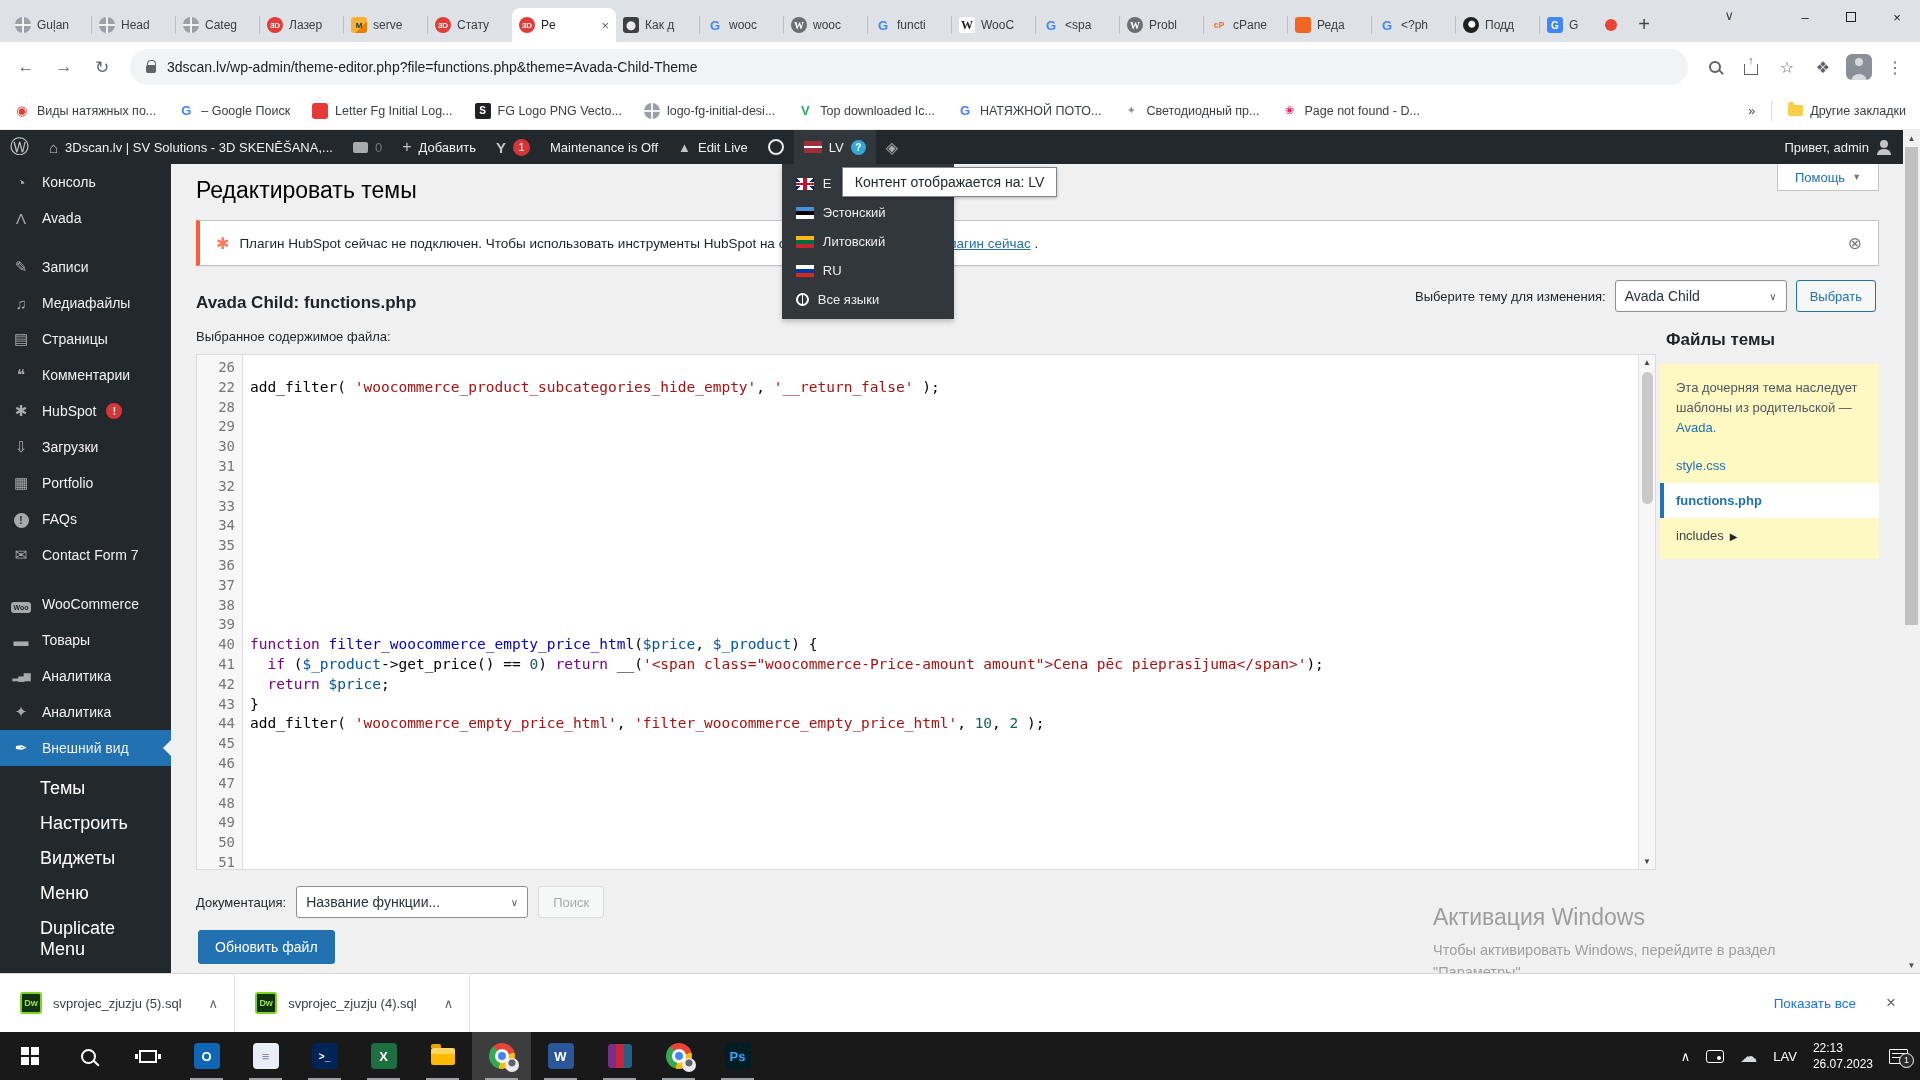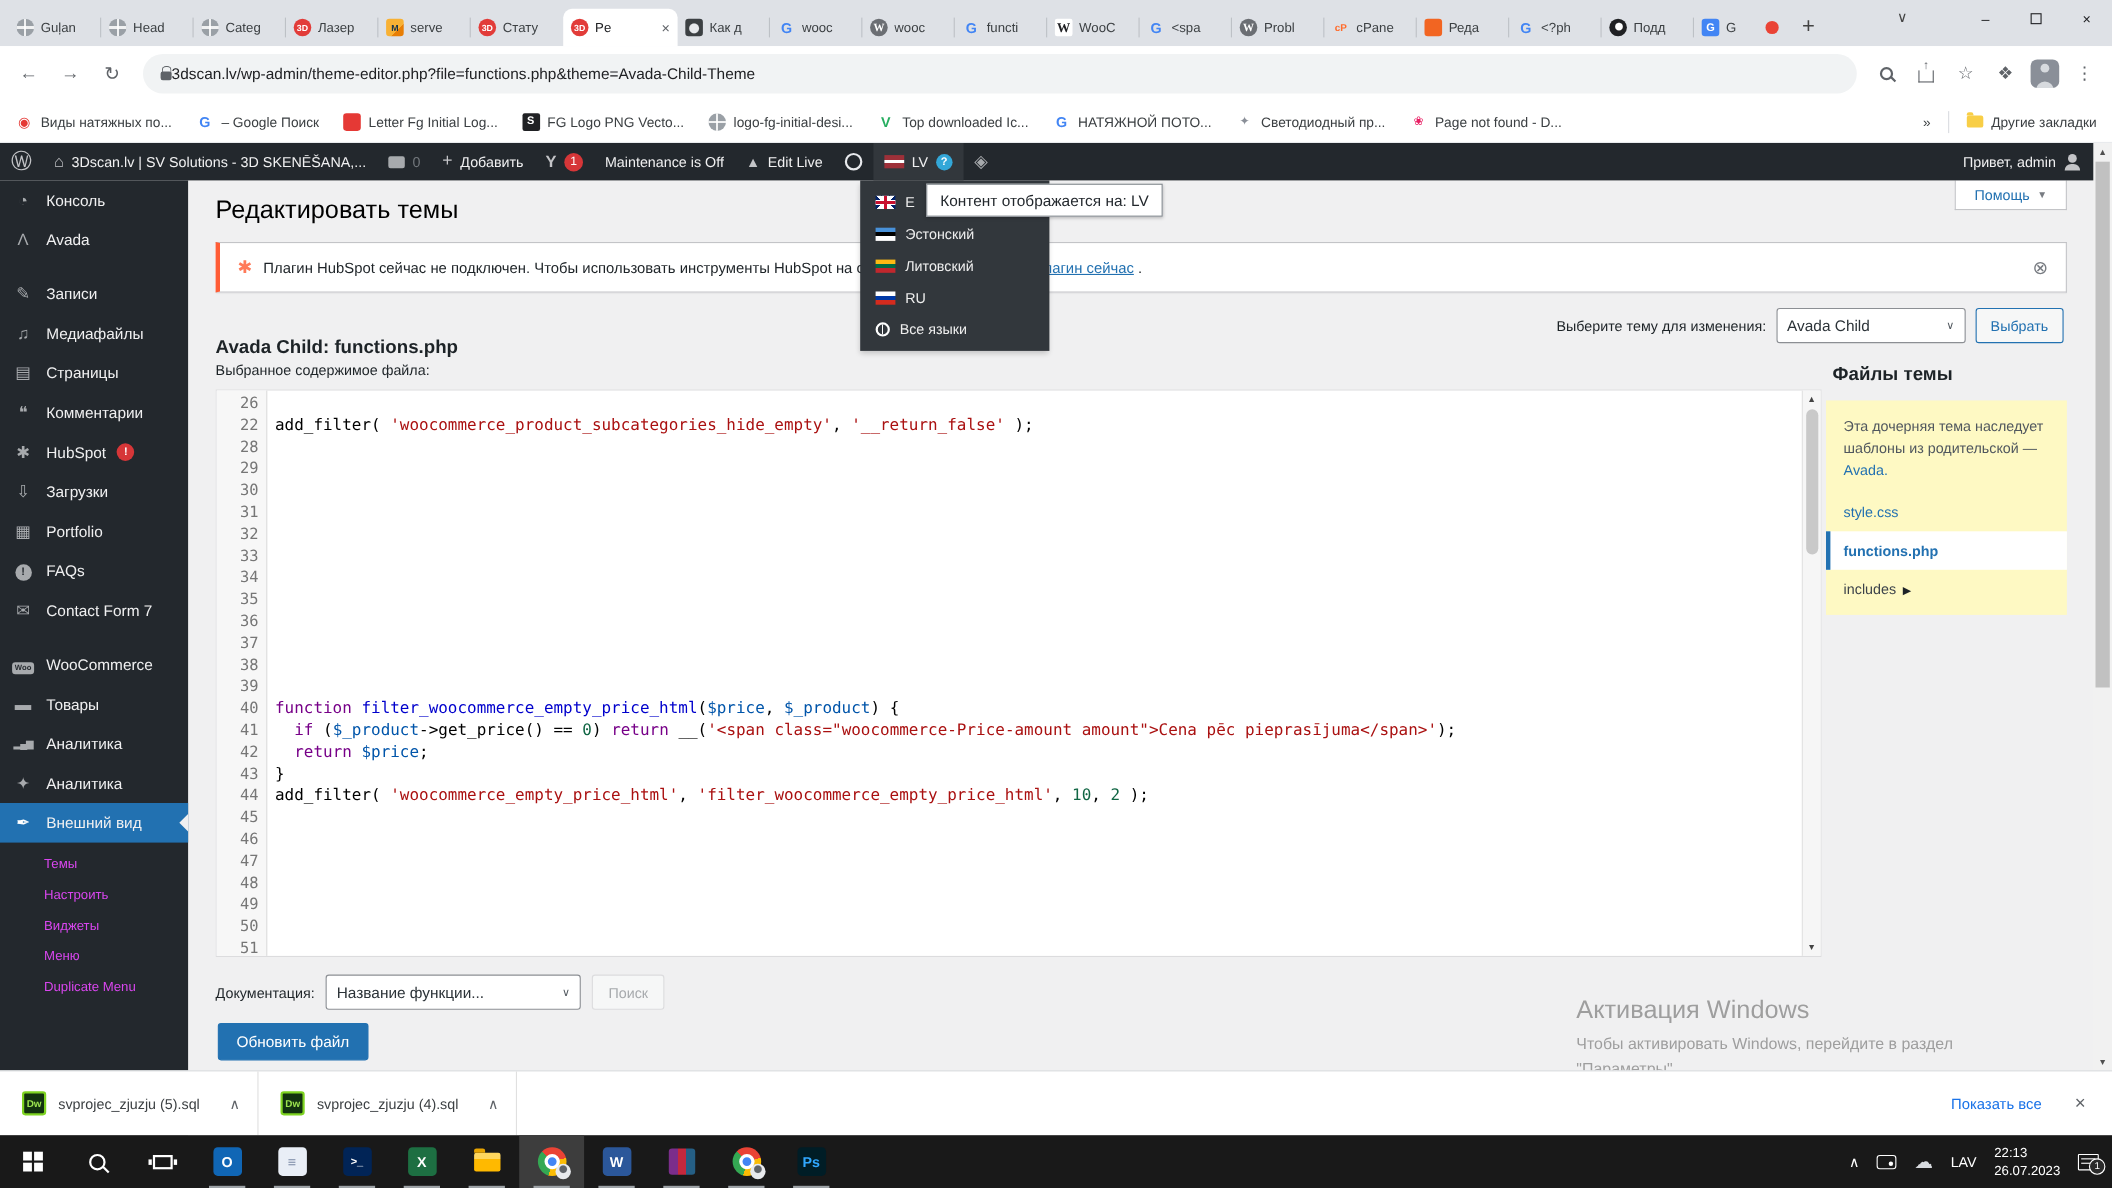--- a/index.html
+++ b/index.html
@@ -27,21 +27,21 @@
 .rec-dot{width:12px;height:12px;border-radius:50%;background:#ea4335;flex:0 0 12px;margin-left:2px}
 .tab-close{font-size:13px;color:#5f6368;flex:0 0 auto}
 .newtab-btn{width:28px;height:28px;display:flex;align-items:center;justify-content:center;font-size:20px;color:#444;margin:0 0 4px 6px}
 .tabsearch-btn{position:absolute;right:186px;top:8px;font-size:13px;color:#444}
 .win-controls{position:absolute;right:0;top:0;height:34px;display:flex;align-items:center}
 .win-btn{width:46px;height:34px;display:flex;align-items:center;justify-content:center;font-size:13px;color:#202124}
 .ic-maxsquare{width:10px;height:10px;border:1px solid #202124;display:block}
 
 .toolbar{position:absolute;top:42px;left:0;height:50px;width:1920px;background:#fff;display:flex;align-items:center;padding:0 10px;gap:6px}
 .nav-btn{width:32px;height:32px;border-radius:50%;display:flex;align-items:center;justify-content:center;font-size:17px;color:#5f6368;flex:0 0 auto}
-.addressbar{flex:1;height:36px;background:#f1f3f4;border-radius:18px;display:flex;align-items:center;padding:0 16px;margin:0 6px}
+.addressbar{flex:1;height:36px;background:#f1f3f4;border-radius:18px;display:flex;align-items:center;padding:0 16px;gap:11px;margin:0 6px}
 .url-text{font-size:14px;color:#202124;white-space:nowrap;overflow:hidden}
 .ic-lock{width:10px;height:8px;background:#5f6368;border-radius:2px;position:relative;margin-top:4px;flex:0 0 10px}
 .ic-lock::before{content:'';position:absolute;top:-5px;left:1px;width:7px;height:7px;border:1.5px solid #5f6368;border-bottom:none;border-radius:4px 4px 0 0}
 .tool-ic{width:30px;height:30px;display:flex;align-items:center;justify-content:center;font-size:16px;color:#5f6368;flex:0 0 auto}
 .ic-mag{width:12px;height:12px;border:2px solid #5f6368;border-radius:50%;position:relative}
 .ic-mag::after{content:'';width:6px;height:2px;background:#5f6368;position:absolute;right:-5px;bottom:-2px;transform:rotate(45deg)}
 .ic-share{width:14px;height:11px;border:1.5px solid #5f6368;border-top:none;position:relative;margin-top:4px}
 .ic-share::after{content:'↑';position:absolute;top:-10px;left:50%;transform:translateX(-50%);font-size:11px;color:#5f6368;background:#fff;padding:0 1px}
 .avatar-box{width:26px;height:26px;border-radius:6px;background:#8a8f98;position:relative;overflow:hidden}
 .avatar-box::before{content:'';position:absolute;top:4px;left:9px;width:8px;height:8px;border-radius:50%;background:#d7dade}
@@ -99,31 +99,31 @@
 .sb-ic{width:22px;text-align:center;color:#a7aaad;font-size:15px;flex:0 0 22px}
 .sb-item.active{background:#2271b1}
 .sb-item.active .sb-ic{color:#fff}
 .sb-item.active::after{content:'';position:absolute;right:0;top:50%;transform:translateY(-50%);border:8px solid transparent;border-right-color:#f0f0f1}
 .sb-gap{margin-top:13px}
 .sb-badge{background:#d63638;color:#fff;border-radius:50%;width:16px;height:16px;font-size:10px;display:flex;align-items:center;justify-content:center;font-weight:700}
 .sb-ic-faq{display:inline-flex;width:15px;height:15px;border-radius:50%;background:#a7aaad;color:#23282d;font-size:10px;font-weight:700;align-items:center;justify-content:center;margin:0 auto}
 .sb-ic-woo{display:inline-block;background:#a7aaad;color:#23282d;border-radius:3px;font-size:7px;font-weight:700;padding:2px 2px}
 .sb-ic-analytics{font-size:9px;letter-spacing:-1px}
 .sb-sub{padding:5px 0 10px}
-.sb-sub-item{padding:7px 10px 7px 40px;color:#d946ef;font-size:12px}
+.sb-sub-item{padding:7px 10px 7px 40px;color:#ffffff;font-size:18px}
 
 .content{position:absolute;left:171px;top:34px;right:17px;bottom:0;background:#f0f0f1;color:#1d2327}
 .help-tab{position:absolute;top:0;right:24px;width:102px;height:27px;background:#fff;border:1px solid #c3c4c7;border-top:none;display:flex;align-items:center;justify-content:center;gap:7px;color:#2271b1;font-size:13px}
 .help-chev{font-size:9px;color:#787c82}
 .page-title{position:absolute;left:25px;top:13px;font-size:23px;font-weight:400;color:#000000}
 .notice{position:absolute;left:25px;top:56px;width:1683px;height:46px;background:#fff;border:1px solid #c3c4c7;border-left:4px solid #ff5c35;display:flex;align-items:center;padding:0 16px;gap:10px;box-shadow:0 1px 1px rgba(0,0,0,.04);font-size:13.5px}
 .hs-ic{color:#ff7a59;font-size:16px}
 .notice a{color:#2271b1;text-decoration:underline}
 .notice-close{margin-left:auto;color:#787c82;font-size:17px}
-.file-title{position:absolute;left:25px;top:142px;font-size:17px;font-weight:700}
+.file-title{position:absolute;left:25px;top:129px;font-size:17px;font-weight:700}
 .theme-row{position:absolute;right:27px;top:116px;display:flex;align-items:center;gap:9px;font-size:13px}
 .select{height:32px;background:#fff;border:1px solid #8c8f94;border-radius:3px;display:flex;align-items:center;justify-content:space-between;padding:0 9px;color:#2c3338;font-size:14px;gap:14px}
 .select .chev{font-size:10px;color:#50575e}
 .theme-select{width:172px}
 .btn-secondary{height:32px;padding:0 13px;background:#f6f7f7;border:1px solid #2271b1;color:#2271b1;border-radius:3px;font-size:13px;display:flex;align-items:center}
 .content-label{position:absolute;left:25px;top:165px;font-size:13px}
 .editor{position:absolute;left:25px;top:190px;width:1460px;height:516px;background:#fff;border:1px solid #dcdcde;display:flex}
 .gutter{width:46px;background:#f7f7f7;border-right:1px solid #ddd;color:#767676;font-family:"DejaVu Sans Mono",monospace;font-size:14px;text-align:right;padding:3px 7px 0 0}
 .gutter div{height:19.8px;line-height:19.8px}
 .code{flex:1;padding:3px 0 0 7px;font-family:"DejaVu Sans Mono",monospace;font-size:14.5px;overflow:hidden;color:#000}

